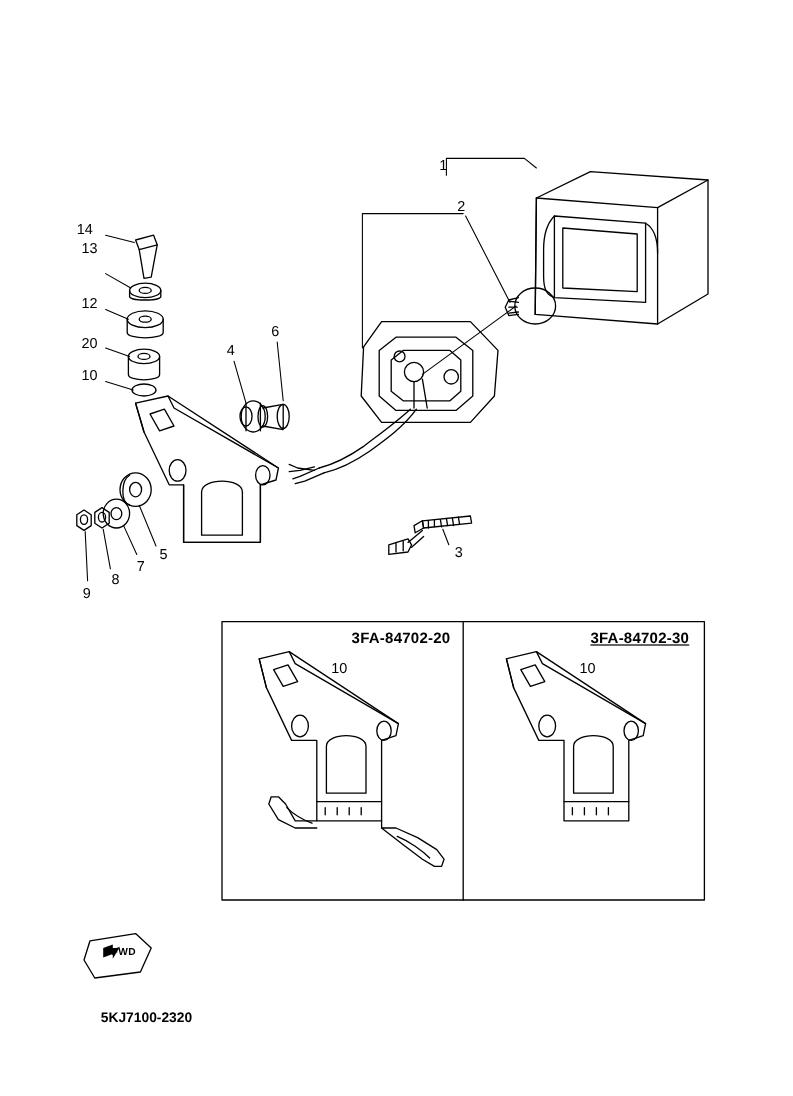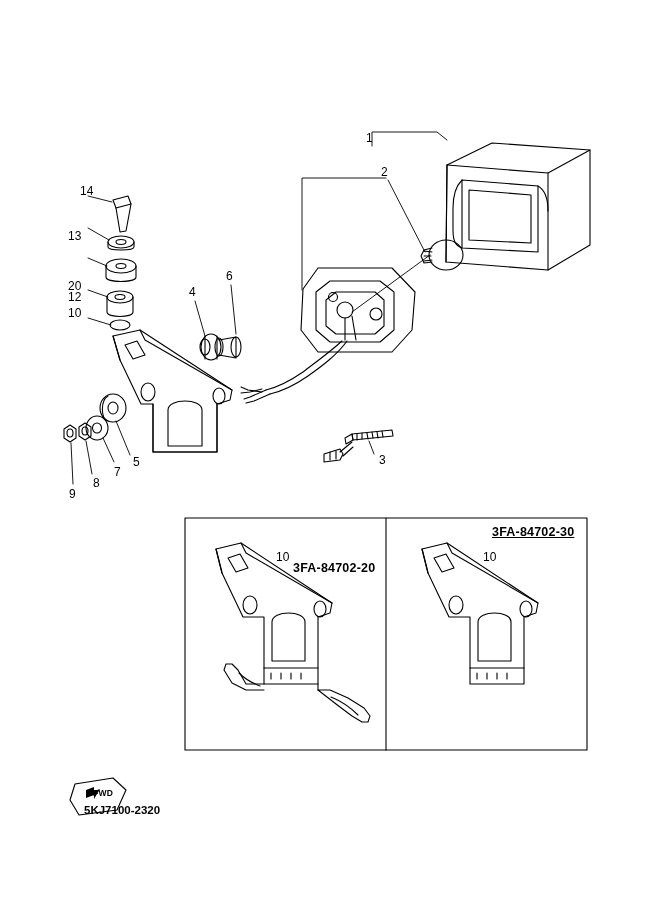--- a/index.html
+++ b/index.html
@@ -226,34 +226,34 @@
       <g>
         <path d="M75 784 L113 778 L126 790 L117 810 L79 815 L70 800 Z"></path>
         <path d="M86 790 L94 787 L94 791 L100 789 L94 799 L94 795 L86 798 Z" fill="#000" stroke="none"></path>
       </g>
 
     </g>
   </svg>
 
   <div class="callout" style="left:366px; top:131px;">1</div>
   <div class="callout" style="left:381px; top:165px;">2</div>
-  <div class="callout" style="left:80px;  top:184px;">14</div>
-  <div class="callout" style="left:68px;  top:229px;">13</div>
-  <div class="callout" style="left:68px;  top:246px;margin-top:44px;">12</div>
+  <div class="callout" style="left:64px;  top:184px;">14</div>
+  <div class="callout" style="left:68px;  top:200px;">13</div>
+  <div class="callout" style="left:68px;  top:246px;">12</div>
   <div class="callout" style="left:68px;  top:279px;">20</div>
   <div class="callout" style="left:68px;  top:306px;">10</div>
   <div class="callout" style="left:226px; top:269px;">6</div>
   <div class="callout" style="left:189px; top:285px;">4</div>
   <div class="callout" style="left:133px; top:455px;">5</div>
   <div class="callout" style="left:114px; top:465px;">7</div>
   <div class="callout" style="left:93px;  top:476px;">8</div>
   <div class="callout" style="left:69px;  top:487px;">9</div>
   <div class="callout" style="left:379px; top:453px;">3</div>
   <div class="callout" style="left:276px; top:550px;">10</div>
   <div class="callout" style="left:483px; top:550px;">10</div>
 
-  <div class="partnum" style="left:293px; top:525px;margin-top:36px;">3FA-84702-20</div>
+  <div class="partnum" style="left:293px; top:525px;">3FA-84702-20</div>
   <div class="partnum" style="left:492px; top:525px;text-decoration:underline;">3FA-84702-30</div>
 
-  <div class="sheetcode" style="left:52px; top:804px;padding-left:32px;">5KJ7100-2320</div>
+  <div class="sheetcode" style="left:52px; top:843px;padding-left:32px;">5KJ7100-2320</div>
   <div class="fwd-label" style="left:93px; top:788px;">FWD</div>
 
 </div>
 
 </body></html>

